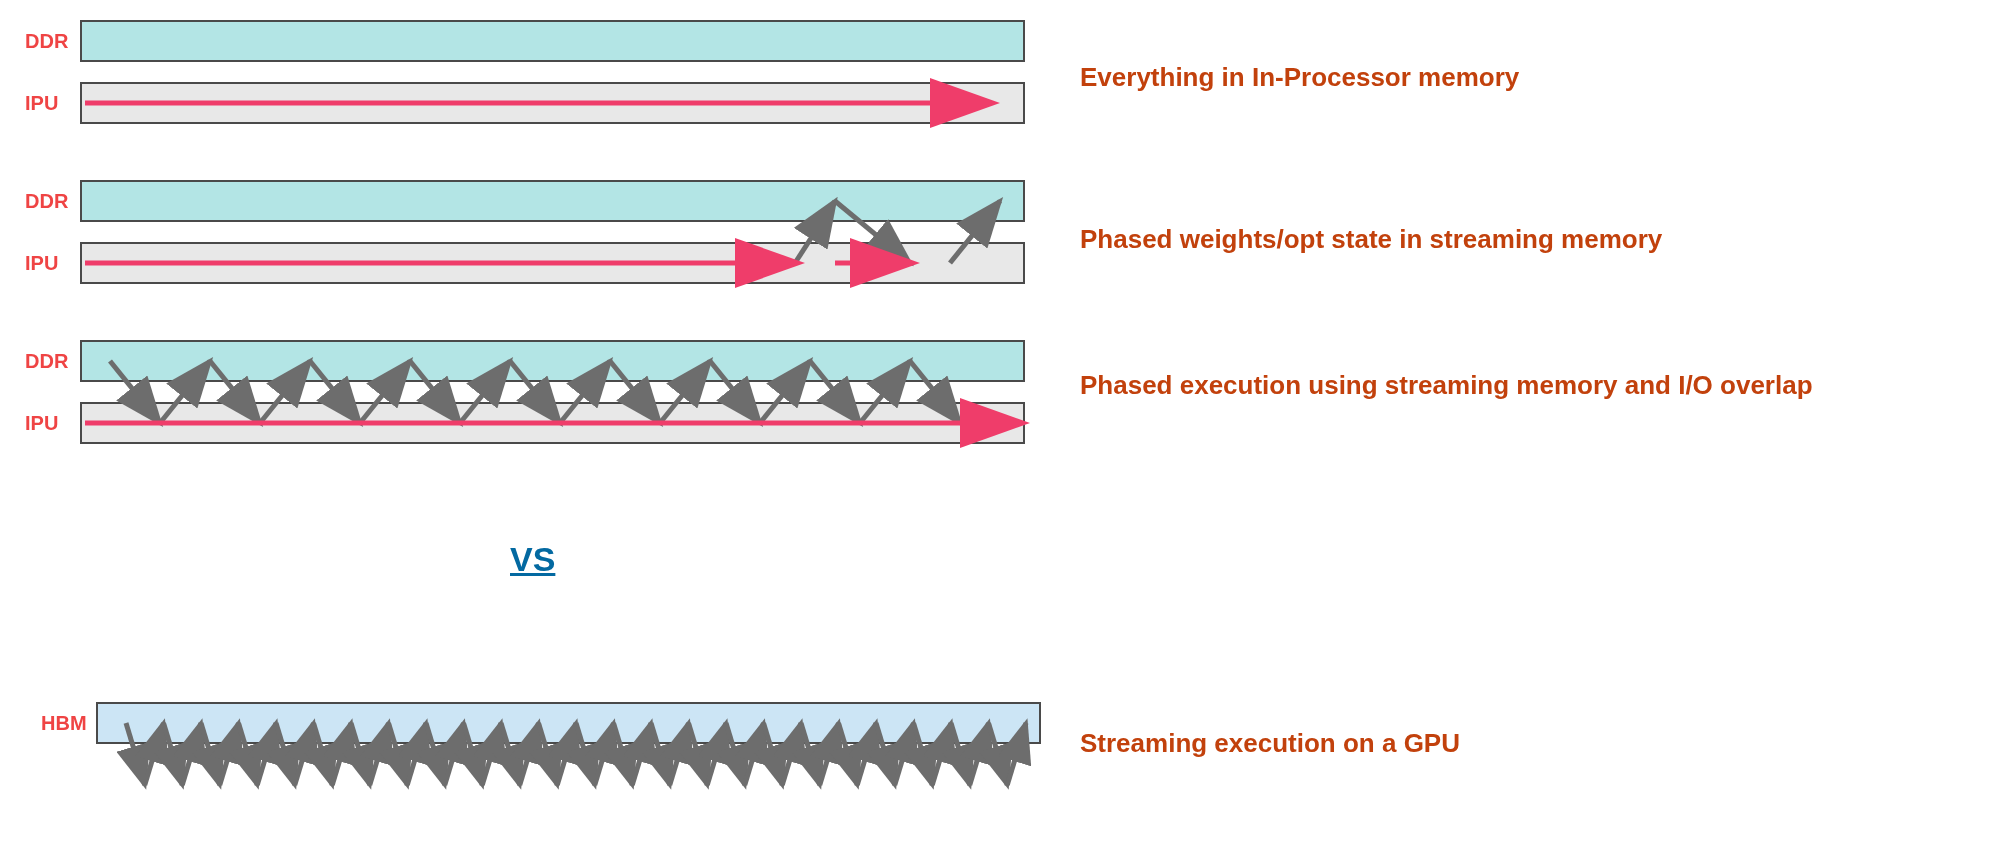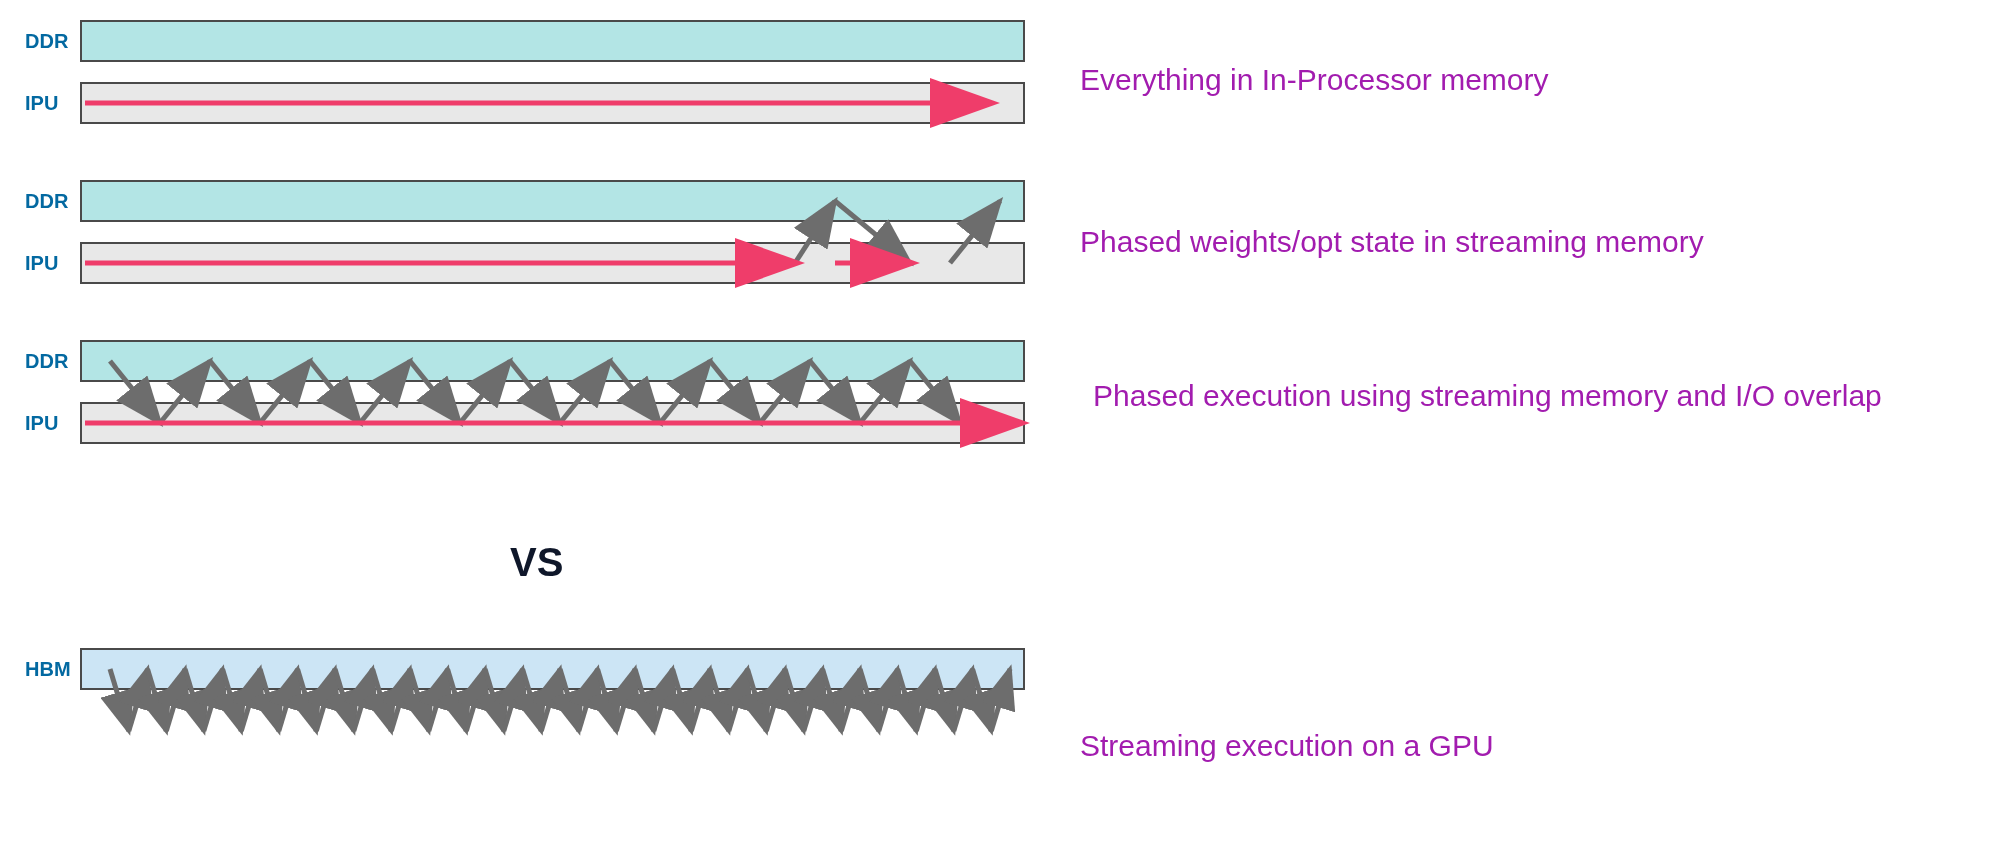--- a/index.html
+++ b/index.html
@@ -16,47 +16,49 @@
     }
     .row {
       display: flex;
       align-items: center;
       position: relative;
     }
     .lane-label {
       width: 55px;
       font-size: 20px;
       font-weight: 700;
-      color: #0369a1;
+      color: #ef4444;
       text-align: left;
     }
     .bar {
       height: 42px;
       width: 945px;
       border: 2px solid #4a4a4a;
       position: relative;
     }
     .bar.ddr { background: #b3e5e5; }
     .bar.ipu { background: #e8e8e8; }
     .bar.hbm { background: #cce5f5; }
     .bar.gpu { background: #e8e8e8; }
     .gap { height: 20px; }
     .caption {
       position: absolute;
       left: 1080px;
-      font-size: 30px;
-      color: #a21caf;
+      font-size: 26px;
+      color: #c2410c;
       line-height: 1.35;
       width: 880px;
+      font-weight: bold;
     }
     .vs {
       position: absolute;
-      font-size: 40px;
+      font-size: 34px;
       font-weight: 700;
-      color: #0f172a;
+      color: #0369a1;
+      text-decoration: underline;
     }
     svg.overlay {
       position: absolute;
       pointer-events: none;
     }
   </style>
 </head>
 <body>
 
 <div class="diagram-block" style="top:20px;">
@@ -142,25 +144,25 @@
       <line x1="530" y1="21" x2="580" y2="83" stroke="#6d6d6d" stroke-width="5" marker-end="url(#grayhead3)"></line>
       <line x1="580" y1="83" x2="630" y2="21" stroke="#6d6d6d" stroke-width="5" marker-end="url(#grayhead3)"></line>
       <line x1="630" y1="21" x2="680" y2="83" stroke="#6d6d6d" stroke-width="5" marker-end="url(#grayhead3)"></line>
       <line x1="680" y1="83" x2="730" y2="21" stroke="#6d6d6d" stroke-width="5" marker-end="url(#grayhead3)"></line>
       <line x1="730" y1="21" x2="780" y2="83" stroke="#6d6d6d" stroke-width="5" marker-end="url(#grayhead3)"></line>
       <line x1="780" y1="83" x2="830" y2="21" stroke="#6d6d6d" stroke-width="5" marker-end="url(#grayhead3)"></line>
       <line x1="830" y1="21" x2="880" y2="83" stroke="#6d6d6d" stroke-width="5" marker-end="url(#grayhead3)"></line>
       <line x1="5" y1="83" x2="940" y2="83" stroke="#ef3d6a" stroke-width="5" marker-end="url(#pinkhead3)"></line>
   </svg>
 </div>
-<div class="caption" style="top:376px;margin-left:13px;">Phased execution using streaming memory and I/O overlap</div>
+<div class="caption" style="top:368px;">Phased execution using streaming memory and I/O overlap</div>
 
 <div class="vs" style="top:540px; left:510px;">VS</div>
 
-<div class="diagram-block" style="top:648px;">
+<div class="diagram-block" style="top:702px;margin-left:16px;">
   <div class="row">
     <span class="lane-label">HBM</span>
     <div class="bar hbm"></div>
   </div>
   <div class="gap"></div>
   <svg class="overlay" id="b4svg" width="1000" height="110" style="left:55px; top:0;">
     <defs>
       <marker id="grayhead4" markerWidth="9" markerHeight="7" refX="8" refY="3.5" orient="auto">
         <polygon points="0,0 9,3.5 0,7" fill="#6d6d6d"></polygon>
       </marker>

